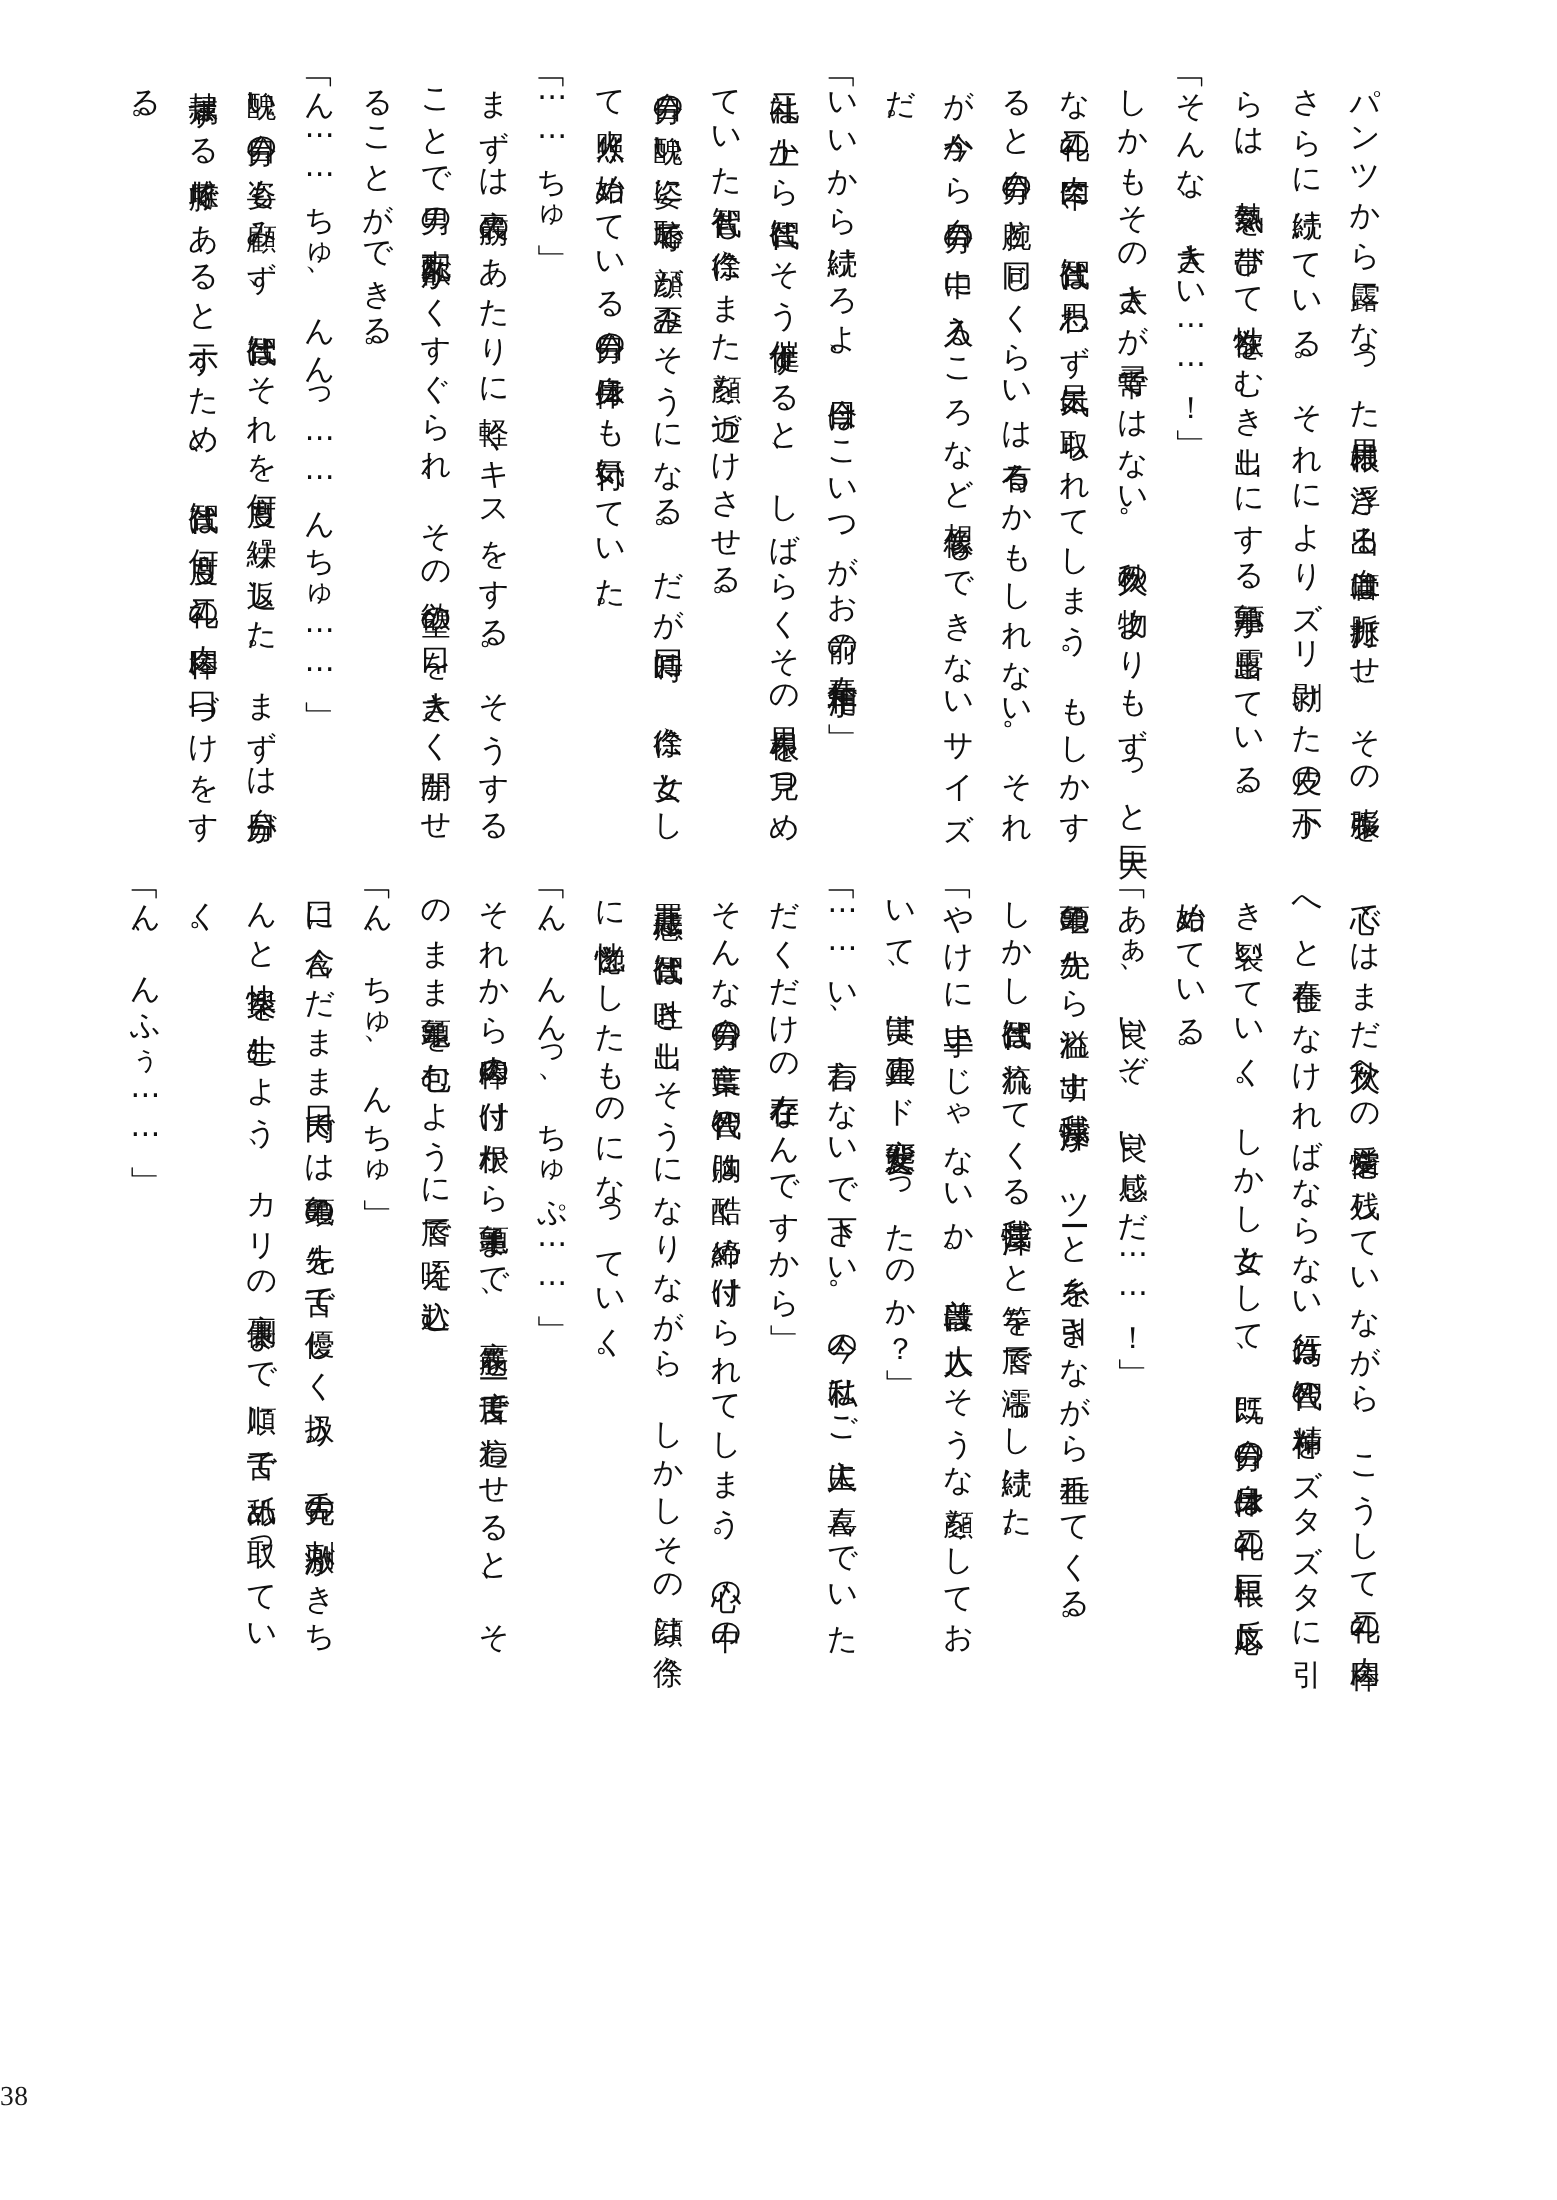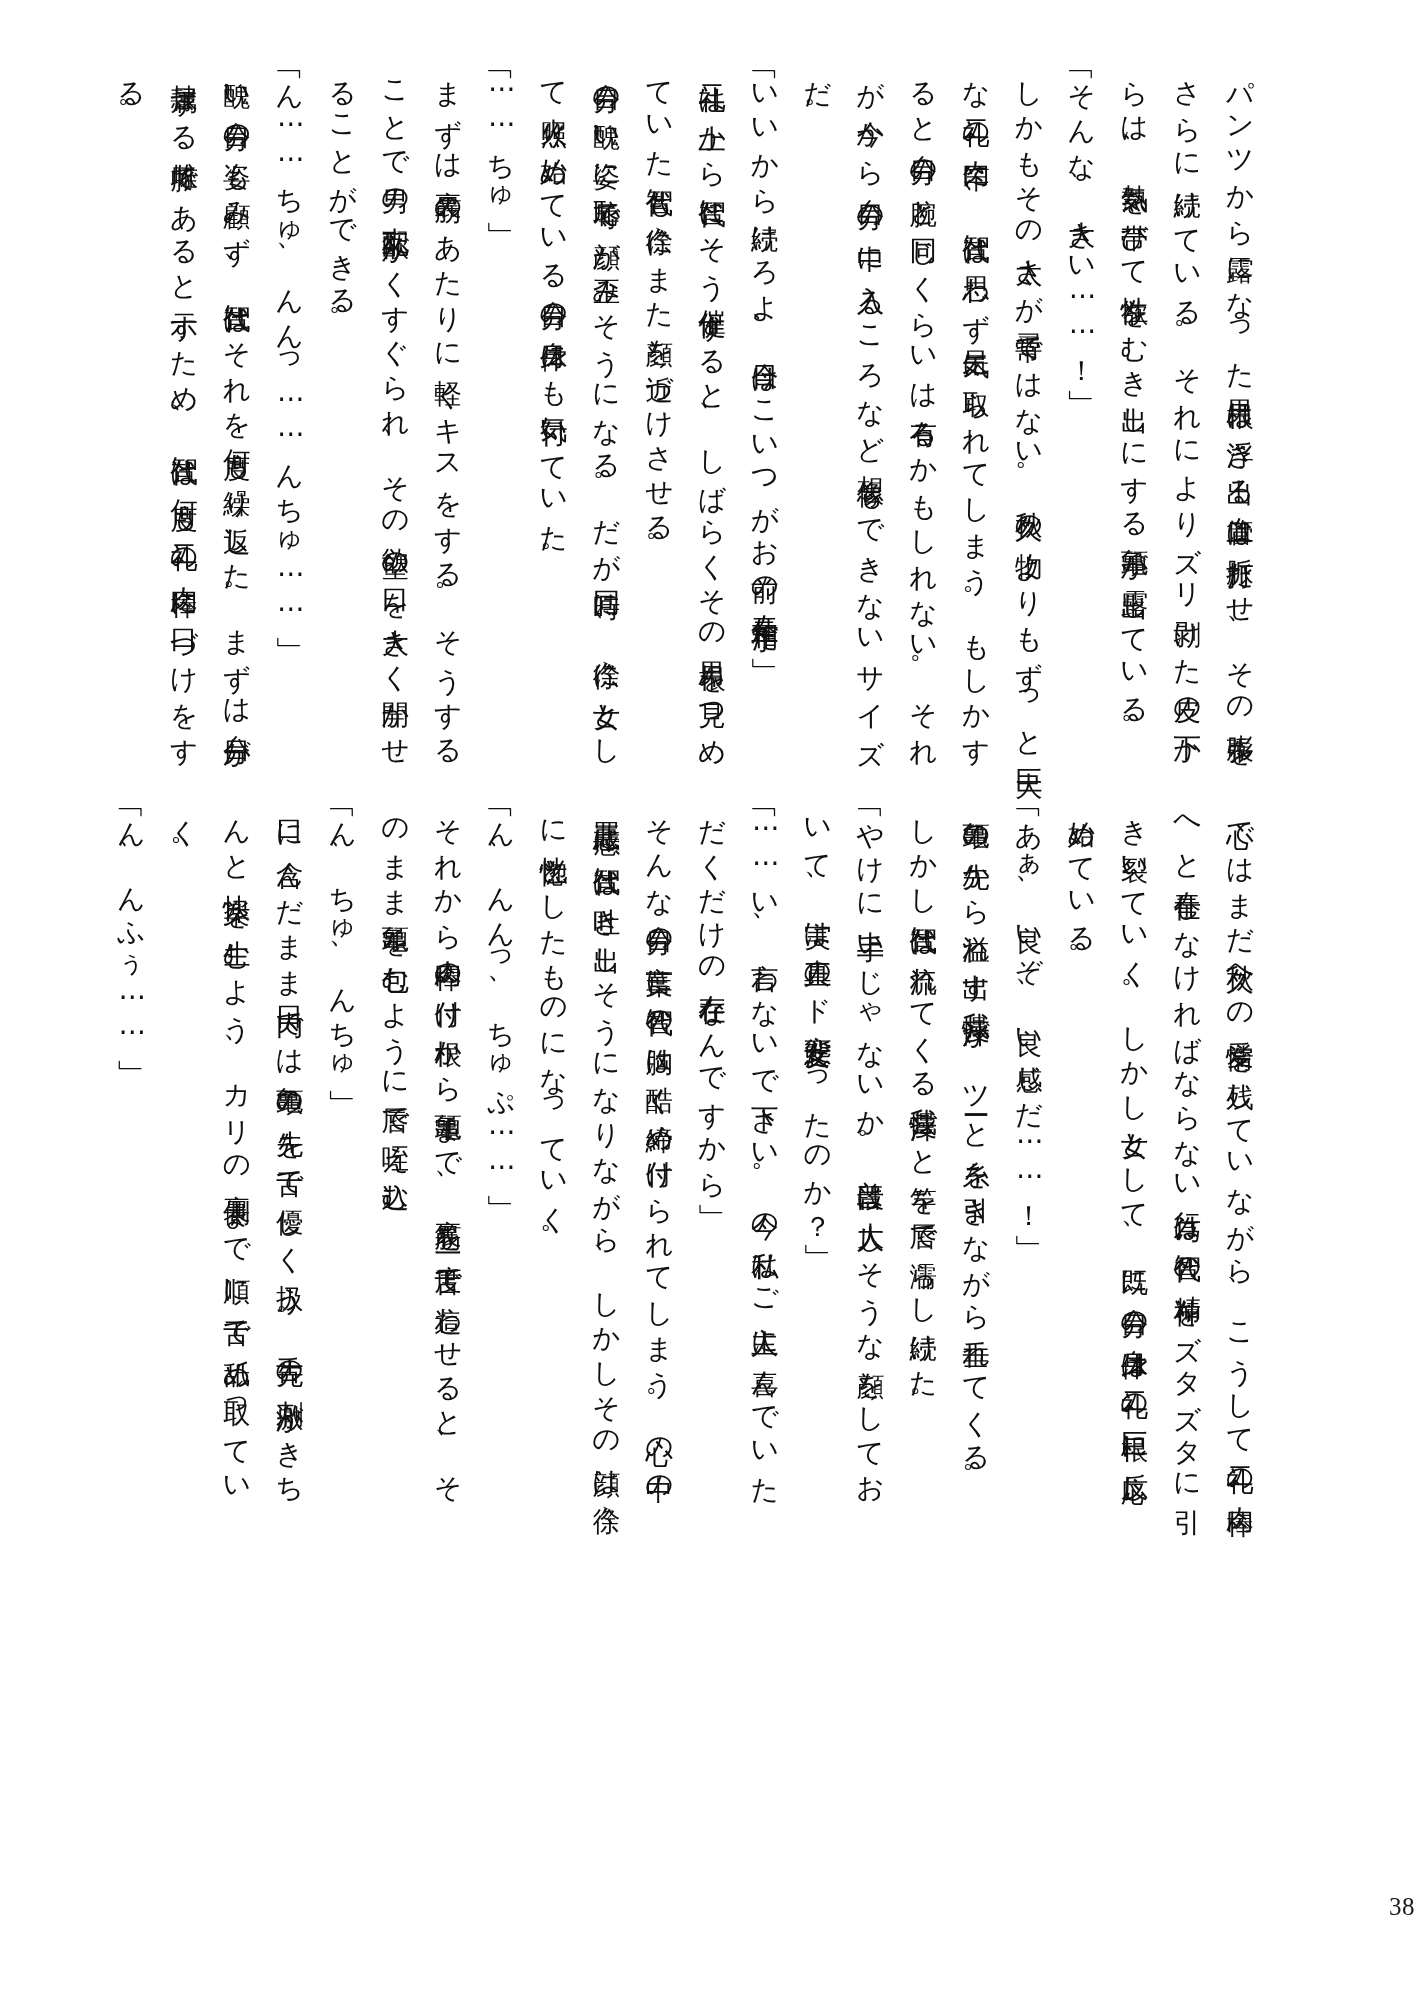--- a/index.html
+++ b/index.html
@@ -52,21 +52,21 @@
     margin: 0;
     padding: 0;
     text-indent: 0;
   }
 
   .page-number {
     position: absolute;
     left: 0;
     right: 0;
     top: 1893px;
-    text-align: right;
+    text-align: left;
     font-family: "Liberation Serif", "DejaVu Serif", serif;
     font-size: 25px;
     color: #1a1a1a;
     letter-spacing: 0.5px;
   }
 </style>
 </head>
 <body>
 
 <div id="page">

